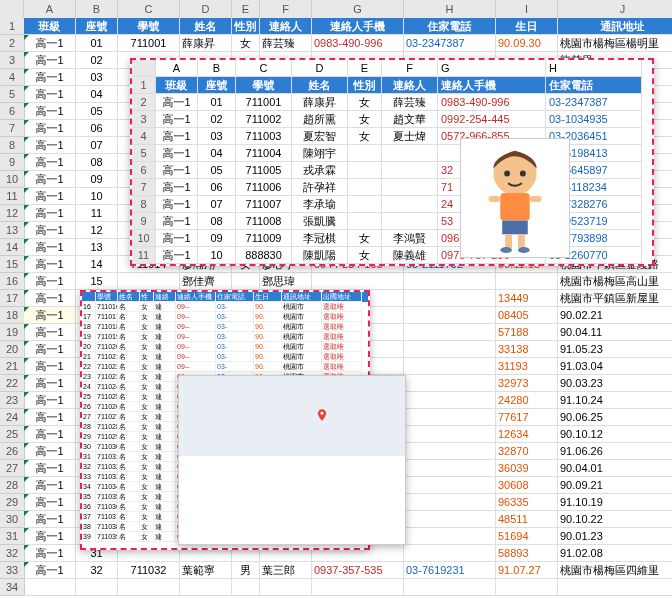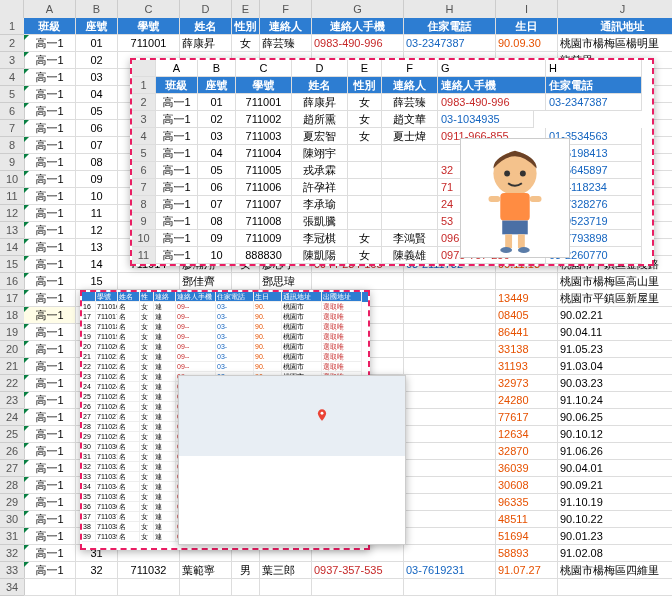--- a/index.html
+++ b/index.html
@@ -325,21 +325,21 @@
       </div>
       <div class="row">
         <div class="cell c-a green-corner num">高一1</div>
         <div class="cell c-b num">18</div>
         <div class="cell c-c num"></div>
         <div class="cell c-d"></div>
         <div class="cell c-e num"></div>
         <div class="cell c-f"></div>
         <div class="cell c-g red"></div>
         <div class="cell c-h blue"></div>
-        <div class="cell c-i orange">86441</div>
+        <div class="cell c-i orange">57188</div>
         <div class="cell c-j">90.04.11</div>
       </div>
       <div class="row">
         <div class="cell c-a green-corner num">高一1</div>
         <div class="cell c-b num">19</div>
         <div class="cell c-c num"></div>
         <div class="cell c-d"></div>
         <div class="cell c-e num"></div>
         <div class="cell c-f"></div>
         <div class="cell c-g red"></div>
@@ -554,32 +554,33 @@
         <div class="ph" style="color: rgb(21, 101, 192);">03-2347387</div>
       </div>
       <div class="p-r">
         <div class="rh">3</div>
         <div class="pa">高一1</div>
         <div class="pb">02</div>
         <div class="pc">711002</div>
         <div class="pd">趙所熏</div>
         <div class="pe">女</div>
         <div class="pf">趙文華</div>
+        <div class="pg" style="color: rgb(198, 40, 40);">0992-254-445</div>
         <div class="ph" style="color: rgb(21, 101, 192);">03-1034935</div>
       </div>
       <div class="p-r">
         <div class="rh">4</div>
         <div class="pa">高一1</div>
         <div class="pb">03</div>
         <div class="pc">711003</div>
         <div class="pd">夏宏智</div>
         <div class="pe">女</div>
         <div class="pf">夏士煒</div>
-        <div class="pg" style="color: rgb(198, 40, 40);">0911-966-855</div>
-        <div class="ph" style="color: rgb(21, 101, 192);">01-3534563</div>
+        <div class="pg" style="color: rgb(198, 40, 40);">0572-966-855</div>
+        <div class="ph" style="color: rgb(21, 101, 192);">03-2036451</div>
       </div>
       <div class="p-r">
         <div class="rh">5</div>
         <div class="pa">高一1</div>
         <div class="pb">04</div>
         <div class="pc">711004</div>
         <div class="pd">陳翊宇</div>
         <div class="pe"></div>
         <div class="pf"></div>
         <div class="pg" style="color: rgb(198, 40, 40);"></div>

